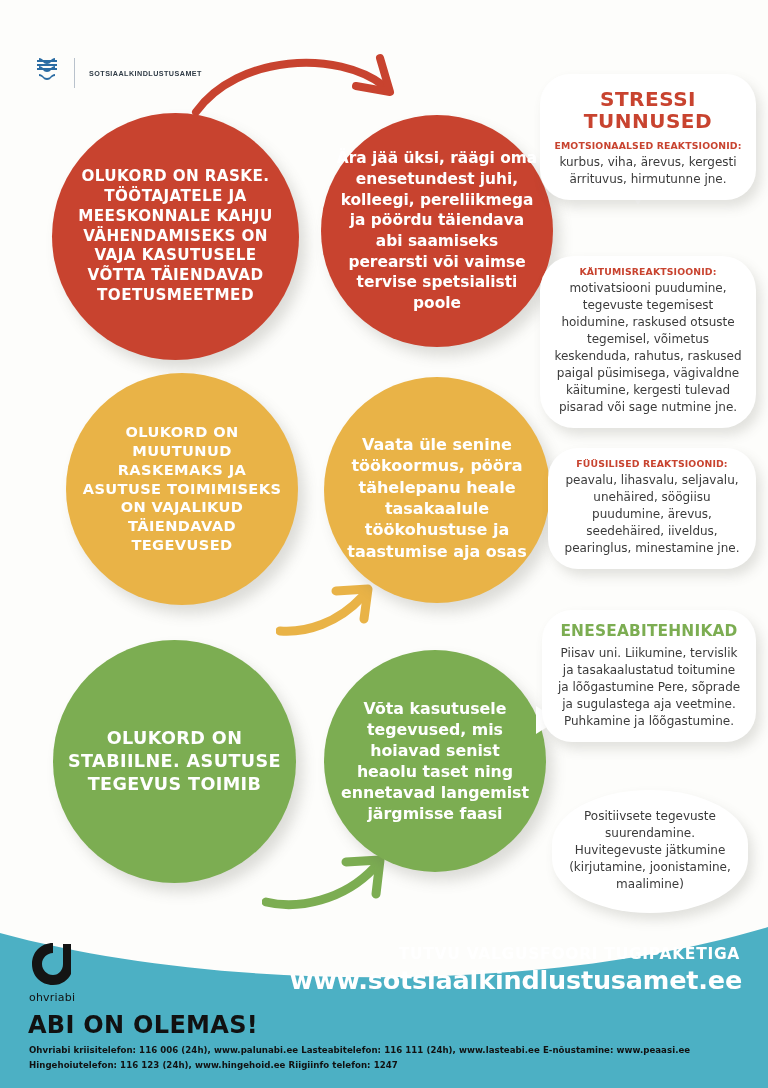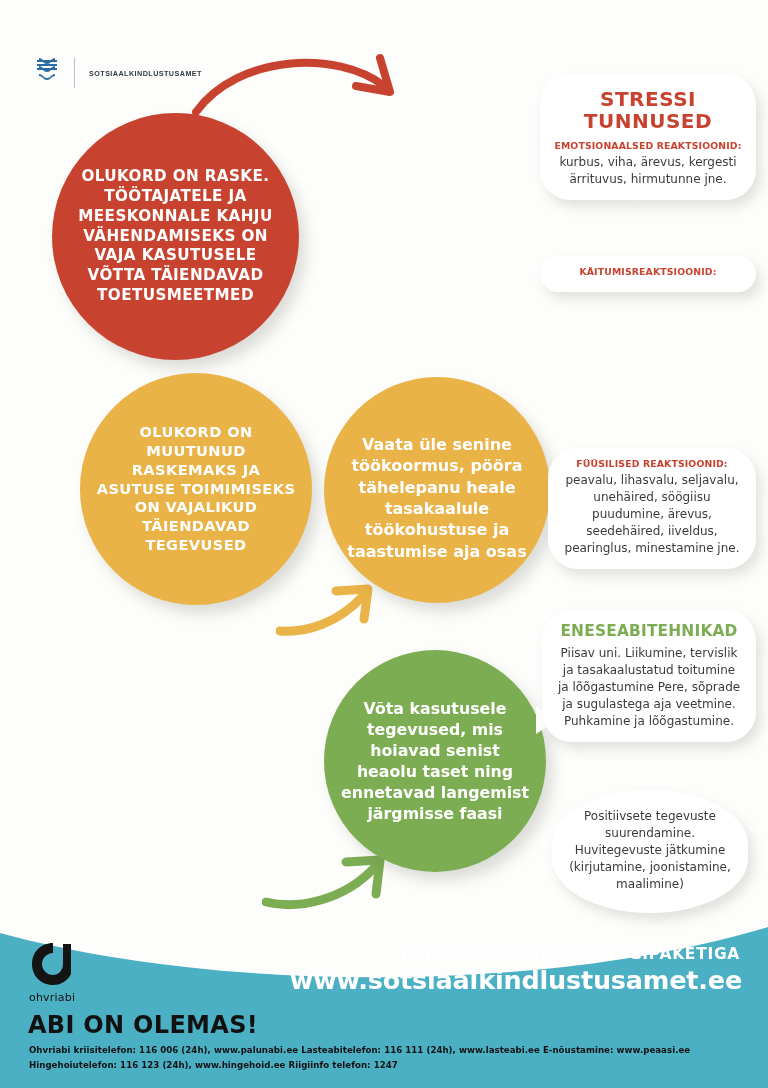--- a/index.html
+++ b/index.html
@@ -25,21 +25,21 @@
   .circle span { display: block; padding: 0 14px; }
   .c-bold span { font-family: "DejaVu Sans", sans-serif; font-weight: 700;
                  text-transform: uppercase; letter-spacing: .4px; line-height: 1.30; }
   .c-soft span { font-family: "DejaVu Sans", sans-serif; font-weight: 600; line-height: 1.34; }
 
   #circle-red-left   { left: 52px;  top: 113px; width: 247px; height: 247px; background: #c8432f; }
   #circle-red-left span  { font-size: 15.2px; }
   #circle-red-right  { left: 321px; top: 115px; width: 232px; height: 232px; background: #c8432f; }
   #circle-red-right span { font-size: 15.4px; }
 
-  #circle-yellow-left  { left: 80px;  top: 373px; width: 232px; height: 232px; background: #e9b347; }
+  #circle-yellow-left  { left: 66px;  top: 373px; width: 232px; height: 232px; background: #e9b347; }
   #circle-yellow-left span { font-size: 14.6px; }
   #circle-yellow-right { left: 324px; top: 377px; width: 226px; height: 226px; background: #e9b347; }
   #circle-yellow-right span { font-size: 16px; margin-top: 16px; }
 
   #circle-green-left  { left: 53px;  top: 640px; width: 243px; height: 243px; background: #7cad52; }
   #circle-green-left span { font-size: 17.6px; }
   #circle-green-right { left: 324px; top: 650px; width: 222px; height: 222px; background: #7cad52; }
   #circle-green-right span { font-size: 15.8px; }
 
   
@@ -129,44 +129,51 @@
   </svg>
 
   <svg class="arrow" id="arrow-green" viewBox="0 0 150 72">
     <path d="M4 54 C 36 62, 82 52, 112 20" stroke="#7cad52" stroke-width="9" fill="none" stroke-linecap="round"></path>
     <path d="M84 14 L118 12 L114 46" stroke="#7cad52" stroke-width="9" fill="none" stroke-linejoin="round" stroke-linecap="round"></path>
   </svg>
 
   <div class="circle c-bold" id="circle-red-left">
     <span>OLUKORD ON RASKE. TÖÖTAJATELE JA MEESKONNALE KAHJU VÄHENDAMISEKS ON VAJA KASUTUSELE VÕTTA TÄIENDAVAD TOETUSMEETMED</span>
   </div>
+  <div class="circle c-soft" id="circle-red-right">
+    <span>Ära jää üksi, räägi oma enesetundest juhi, kolleegi, pereliikmega ja pöördu täiendava abi saamiseks perearsti või vaimse tervise spetsialisti poole</span>
+  </div>
 
   <div class="circle c-bold" id="circle-yellow-left">
     <span>OLUKORD ON MUUTUNUD RASKEMAKS JA ASUTUSE TOIMIMISEKS ON VAJALIKUD TÄIENDAVAD TEGEVUSED</span>
   </div>
   <div class="circle c-soft" id="circle-yellow-right">
     <span>Vaata üle senine töökoormus, pööra tähelepanu heale tasakaalule töökohustuse ja taastumise aja osas</span>
   </div>
 
+  <div class="circle c-bold" id="circle-green-left">
+    <span>OLUKORD ON STABIILNE. ASUTUSE TEGEVUS TOIMIB</span>
+  </div>
   <div class="circle c-soft" id="circle-green-right">
     <span>Võta kasutusele tegevused, mis hoiavad senist heaolu taset ning ennetavad langemist järgmisse faasi</span>
   </div>
 
   <div class="tail" id="tail-stress"></div>
   <div class="bubble" id="bubble-stress">
     <div class="stress-head">
       <div>STRESSI</div>
       <div>TUNNUSED</div>
     </div>
     <div class="b-title">EMOTSIONAALSED REAKTSIOONID:</div>
     <div class="b-body">kurbus, viha, ärevus, kergesti ärrituvus, hirmutunne jne.</div>
   </div>
 
   <div class="bubble" id="bubble-behaviour">
     <div class="b-title">KÄITUMISREAKTSIOONID:</div>
+    <div class="b-body">motivatsiooni puudumine, tegevuste tegemisest hoidumine, raskused otsuste tegemisel, võimetus keskenduda, rahutus, raskused paigal püsimisega, vägivaldne käitumine, kergesti tulevad pisarad või sage nutmine jne.</div>
   </div>
 
   <div class="bubble" id="bubble-physical">
     <div class="b-title">FÜÜSILISED REAKTSIOONID:</div>
     <div class="b-body">peavalu, lihasvalu, seljavalu, unehäired, söögiisu puudumine, ärevus, seedehäired, iiveldus, pearinglus, minestamine jne.</div>
   </div>
 
   <div class="tail" id="tail-green-right"></div>
   <div class="bubble" id="bubble-selfhelp">
     <div class="selfhelp-head">ENESEABITEHNIKAD</div>

